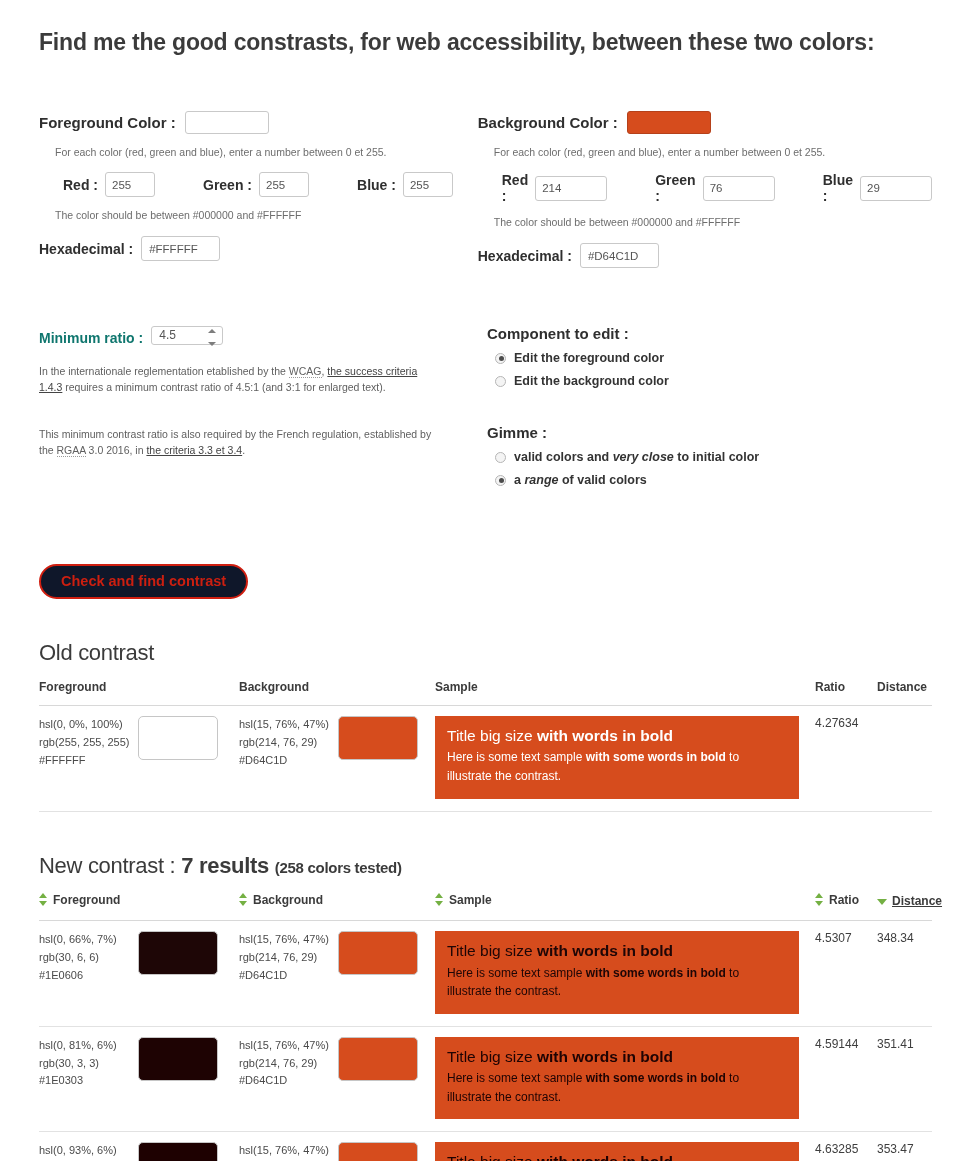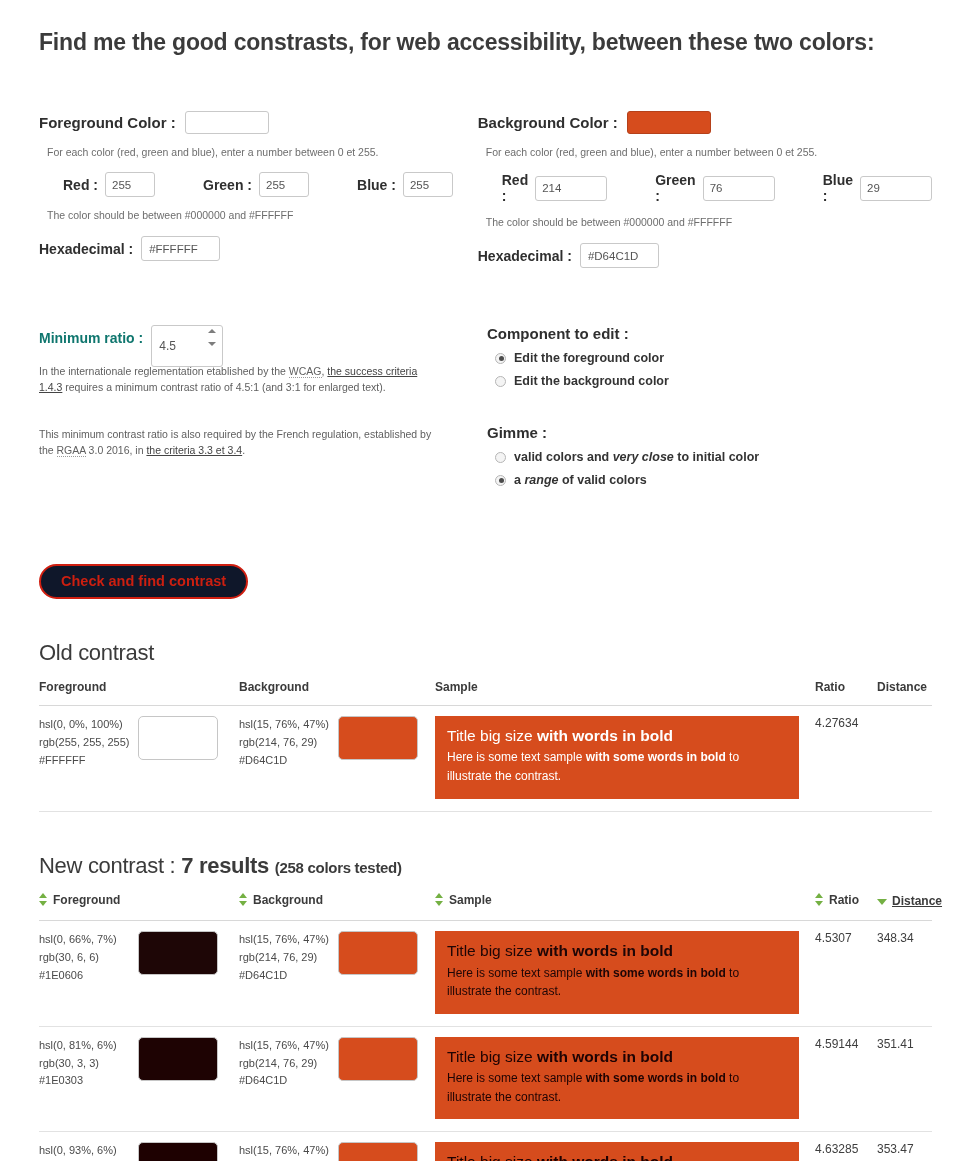--- a/index.html
+++ b/index.html
@@ -33,21 +33,21 @@
     margin: 0;
   }
   .preview-box {
     width: 84px; height: 23px;
     border: 1px solid #c9c9c9; border-radius: 3px;
     background: #ffffff;
   }
   .preview-box.bg { background: #d64c1d; border-color: #b5411a; }
 
   .hint {
-    font-size: 10.5px; color: #6d6d6d; margin: 11px 0 0 8px; line-height: 1.5;
+    font-size: 10.5px; color: #6d6d6d; margin: 11px 0 0 16px; line-height: 1.5;
   }
 
   .rgb-row { display: flex; align-items: center; margin-top: 12px; gap: 0; }
   .rgb-label { font-size: 14px; font-weight: bold; color: #2f2f2f; margin-right: 7px; padding-left: 24px; }
   .rgb-label.sp { margin-left: 24px; }
   input.num {
     width: 50px; height: 25px;
     border: 1px solid #c9c9c9; border-radius: 3px;
     background: #fff; font-family: "Liberation Sans", sans-serif;
     font-size: 11.5px; color: #555; padding: 0 6px;
@@ -63,21 +63,21 @@
     font-size: 11.5px; color: #555; padding: 0 7px;
   }
 
   
   .opts { display: flex; margin-top: 57px; }
 
   .ratio-row { display: flex; align-items: center; }
   .ratio-label { font-size: 14px; font-weight: bold; color: #0f766e; margin-right: 8px; }
   .spinner-wrap { position: relative; width: 72px; height: 25px; }
   input.ratio {
-    width: 72px; height: 42px;
+    width: 72px; height: 19px;
     border: 1px solid #c9c9c9; border-radius: 3px;
     background: #fff; font-family: "Liberation Sans", sans-serif;
     font-size: 12px; color: #555; padding: 0 18px 0 7px;
   }
   .spin {
     position: absolute; right: 6px; top: 4px;
     width: 9px; height: 17px;
     display: flex; flex-direction: column; justify-content: space-between;
   }
   .spin i { display: block; width: 0; height: 0; border-left: 4px solid transparent; border-right: 4px solid transparent; }

